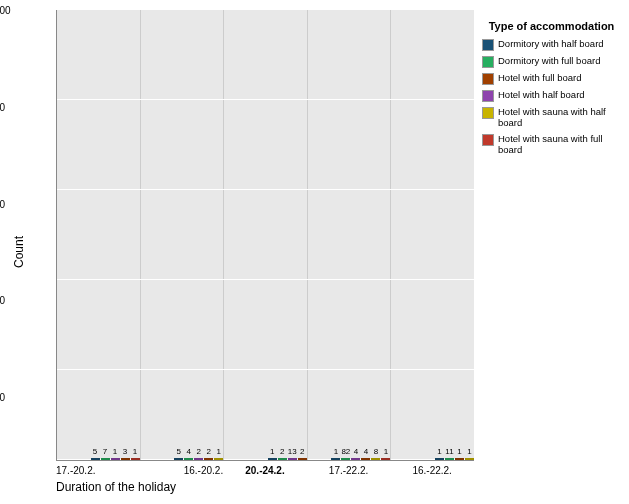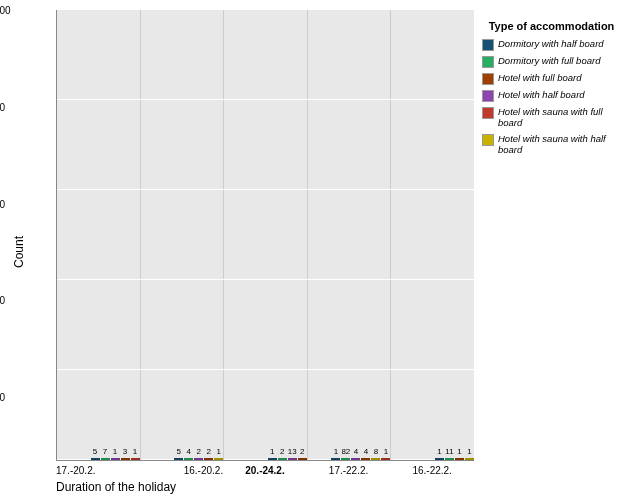--- a/index.html
+++ b/index.html
@@ -116,21 +116,20 @@
       font-weight: bold;
       text-align: center;
       margin-bottom: 6px;
     }
     .legend-item {
       display: flex;
       flex-direction: row;
       align-items: flex-start;
       margin-bottom: 4px;
       gap: 4px;
-      font-style: italic;
     }
     .legend-swatch {
       width: 12px;
       height: 12px;
       flex-shrink: 0;
       margin-top: 1px;
       border: 1px solid #999;
     }
     .legend-label {
       font-size: 9.5px;
@@ -313,22 +312,22 @@
   </div>
         <div class="legend-item">
     <div class="legend-swatch" style="background:#a04000;"></div>
     <span class="legend-label">Hotel with full board</span>
   </div>
         <div class="legend-item">
     <div class="legend-swatch" style="background:#8e44ad;"></div>
     <span class="legend-label">Hotel with half board</span>
   </div>
         <div class="legend-item">
+    <div class="legend-swatch" style="background:#c8b400;"></div>
+    <span class="legend-label">Hotel with sauna with half board</span>
+  </div>
+        <div class="legend-item">
     <div class="legend-swatch" style="background:#c0392b;"></div>
     <span class="legend-label">Hotel with sauna with full board</span>
   </div>
-        <div class="legend-item">
-    <div class="legend-swatch" style="background:#c8b400;"></div>
-    <span class="legend-label">Hotel with sauna with half board</span>
-  </div>
       </div>
   </div>
 </div>
 
 </body></html>

